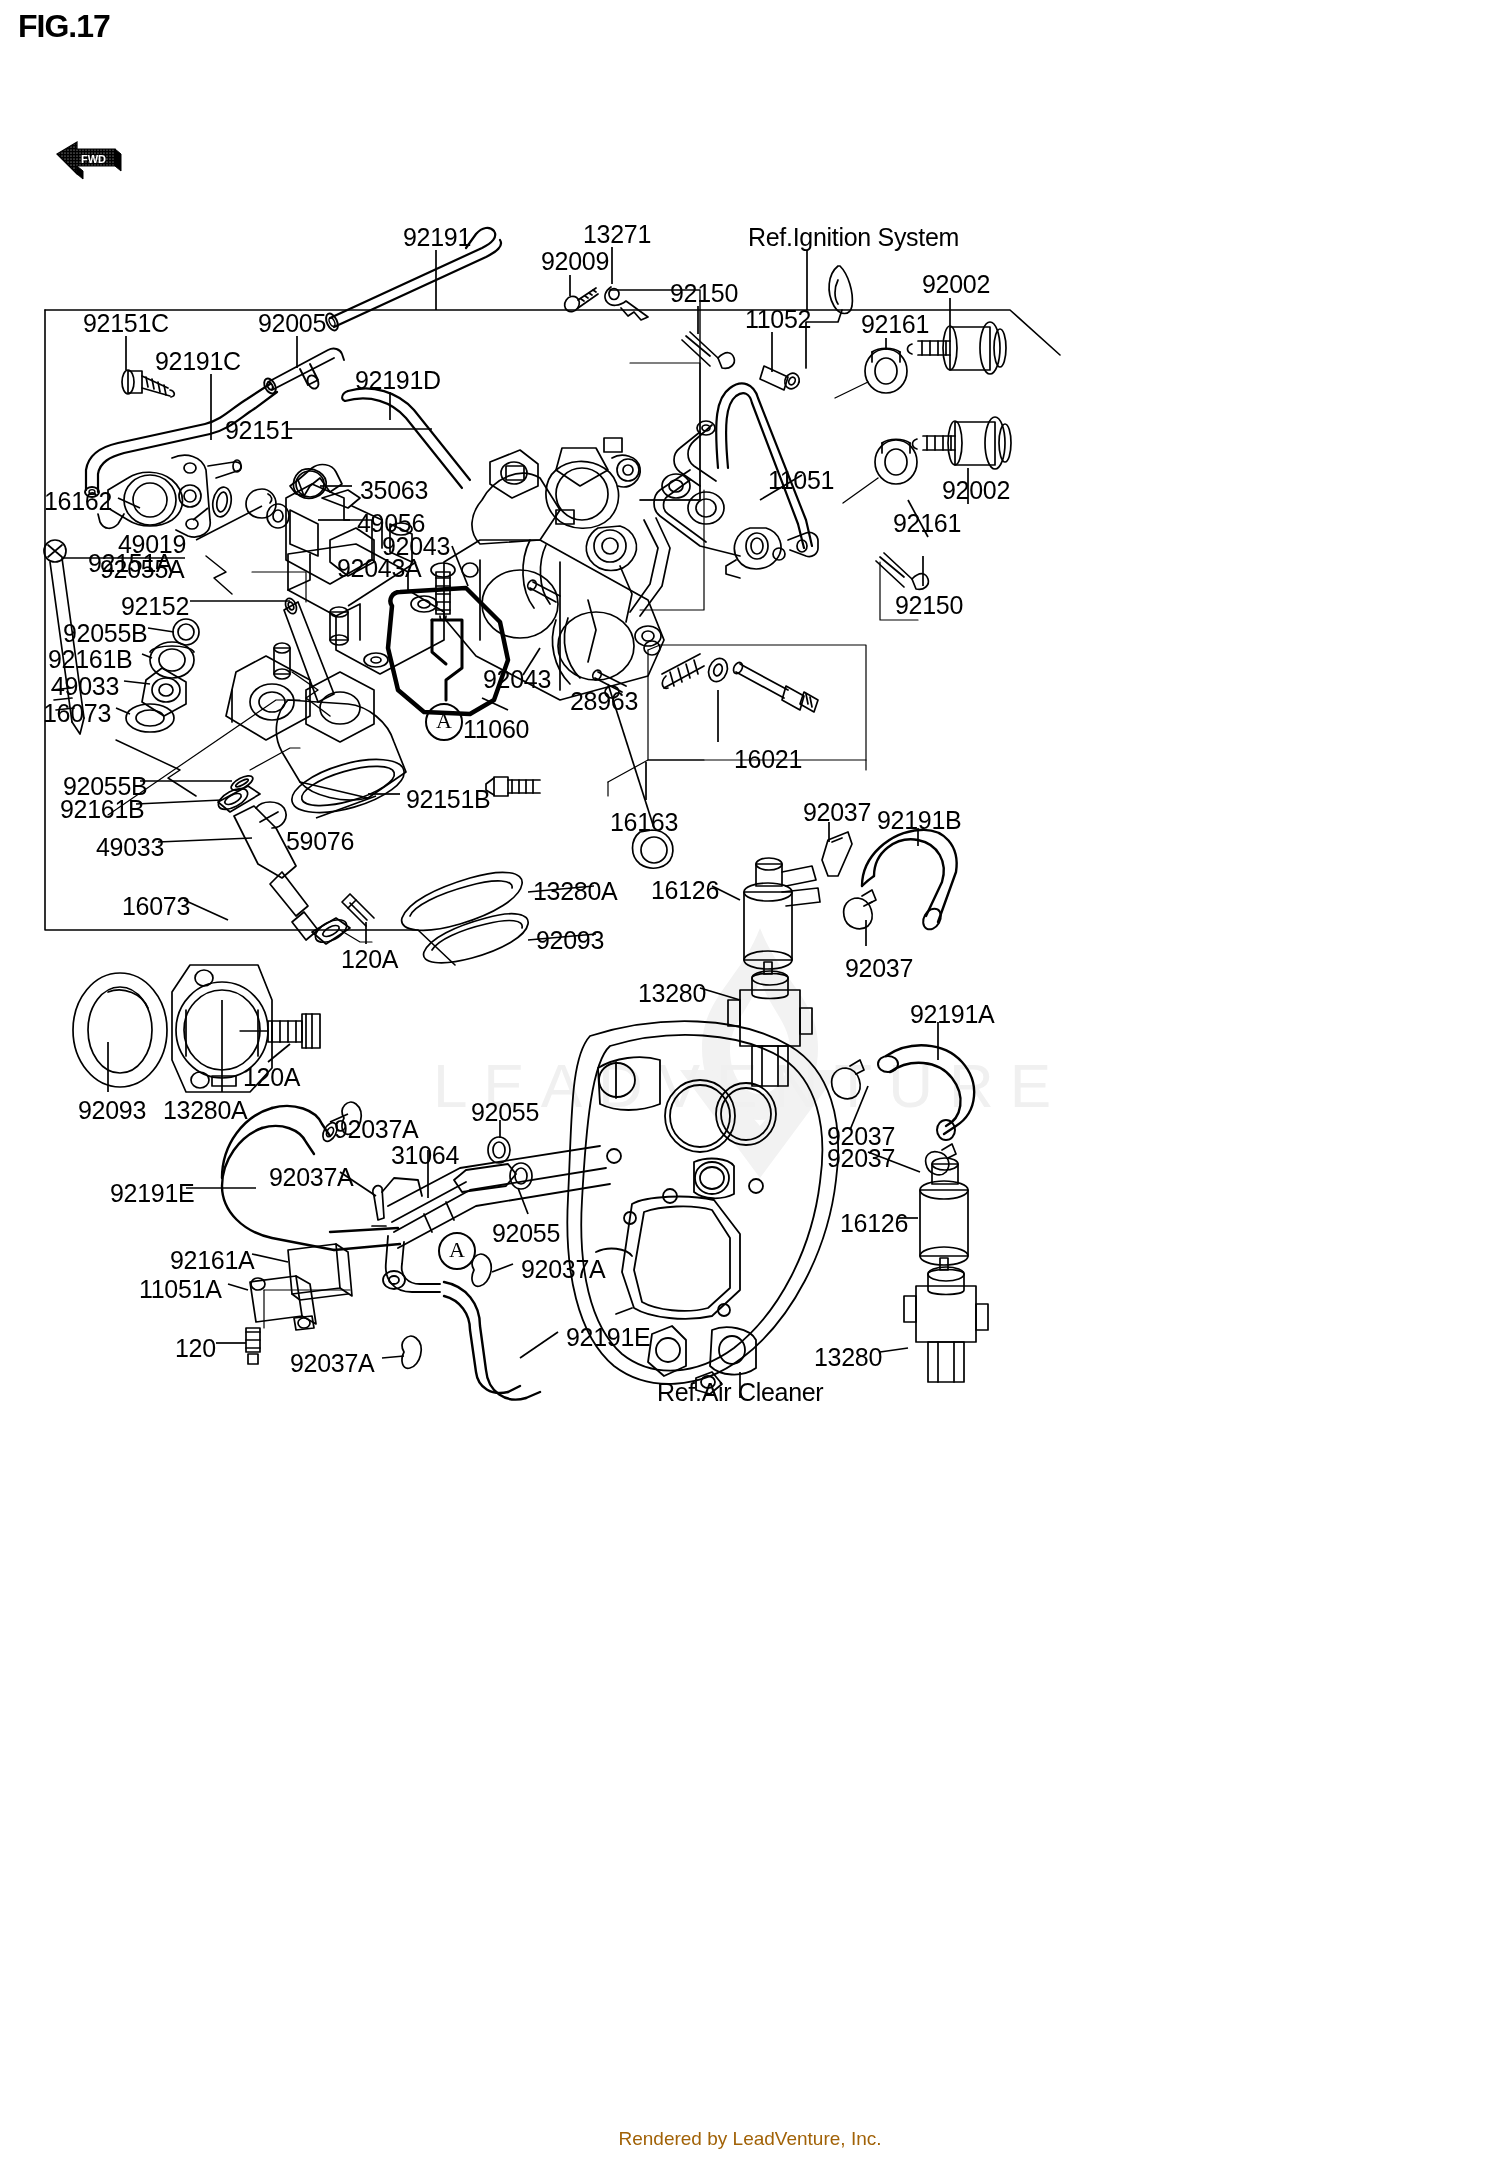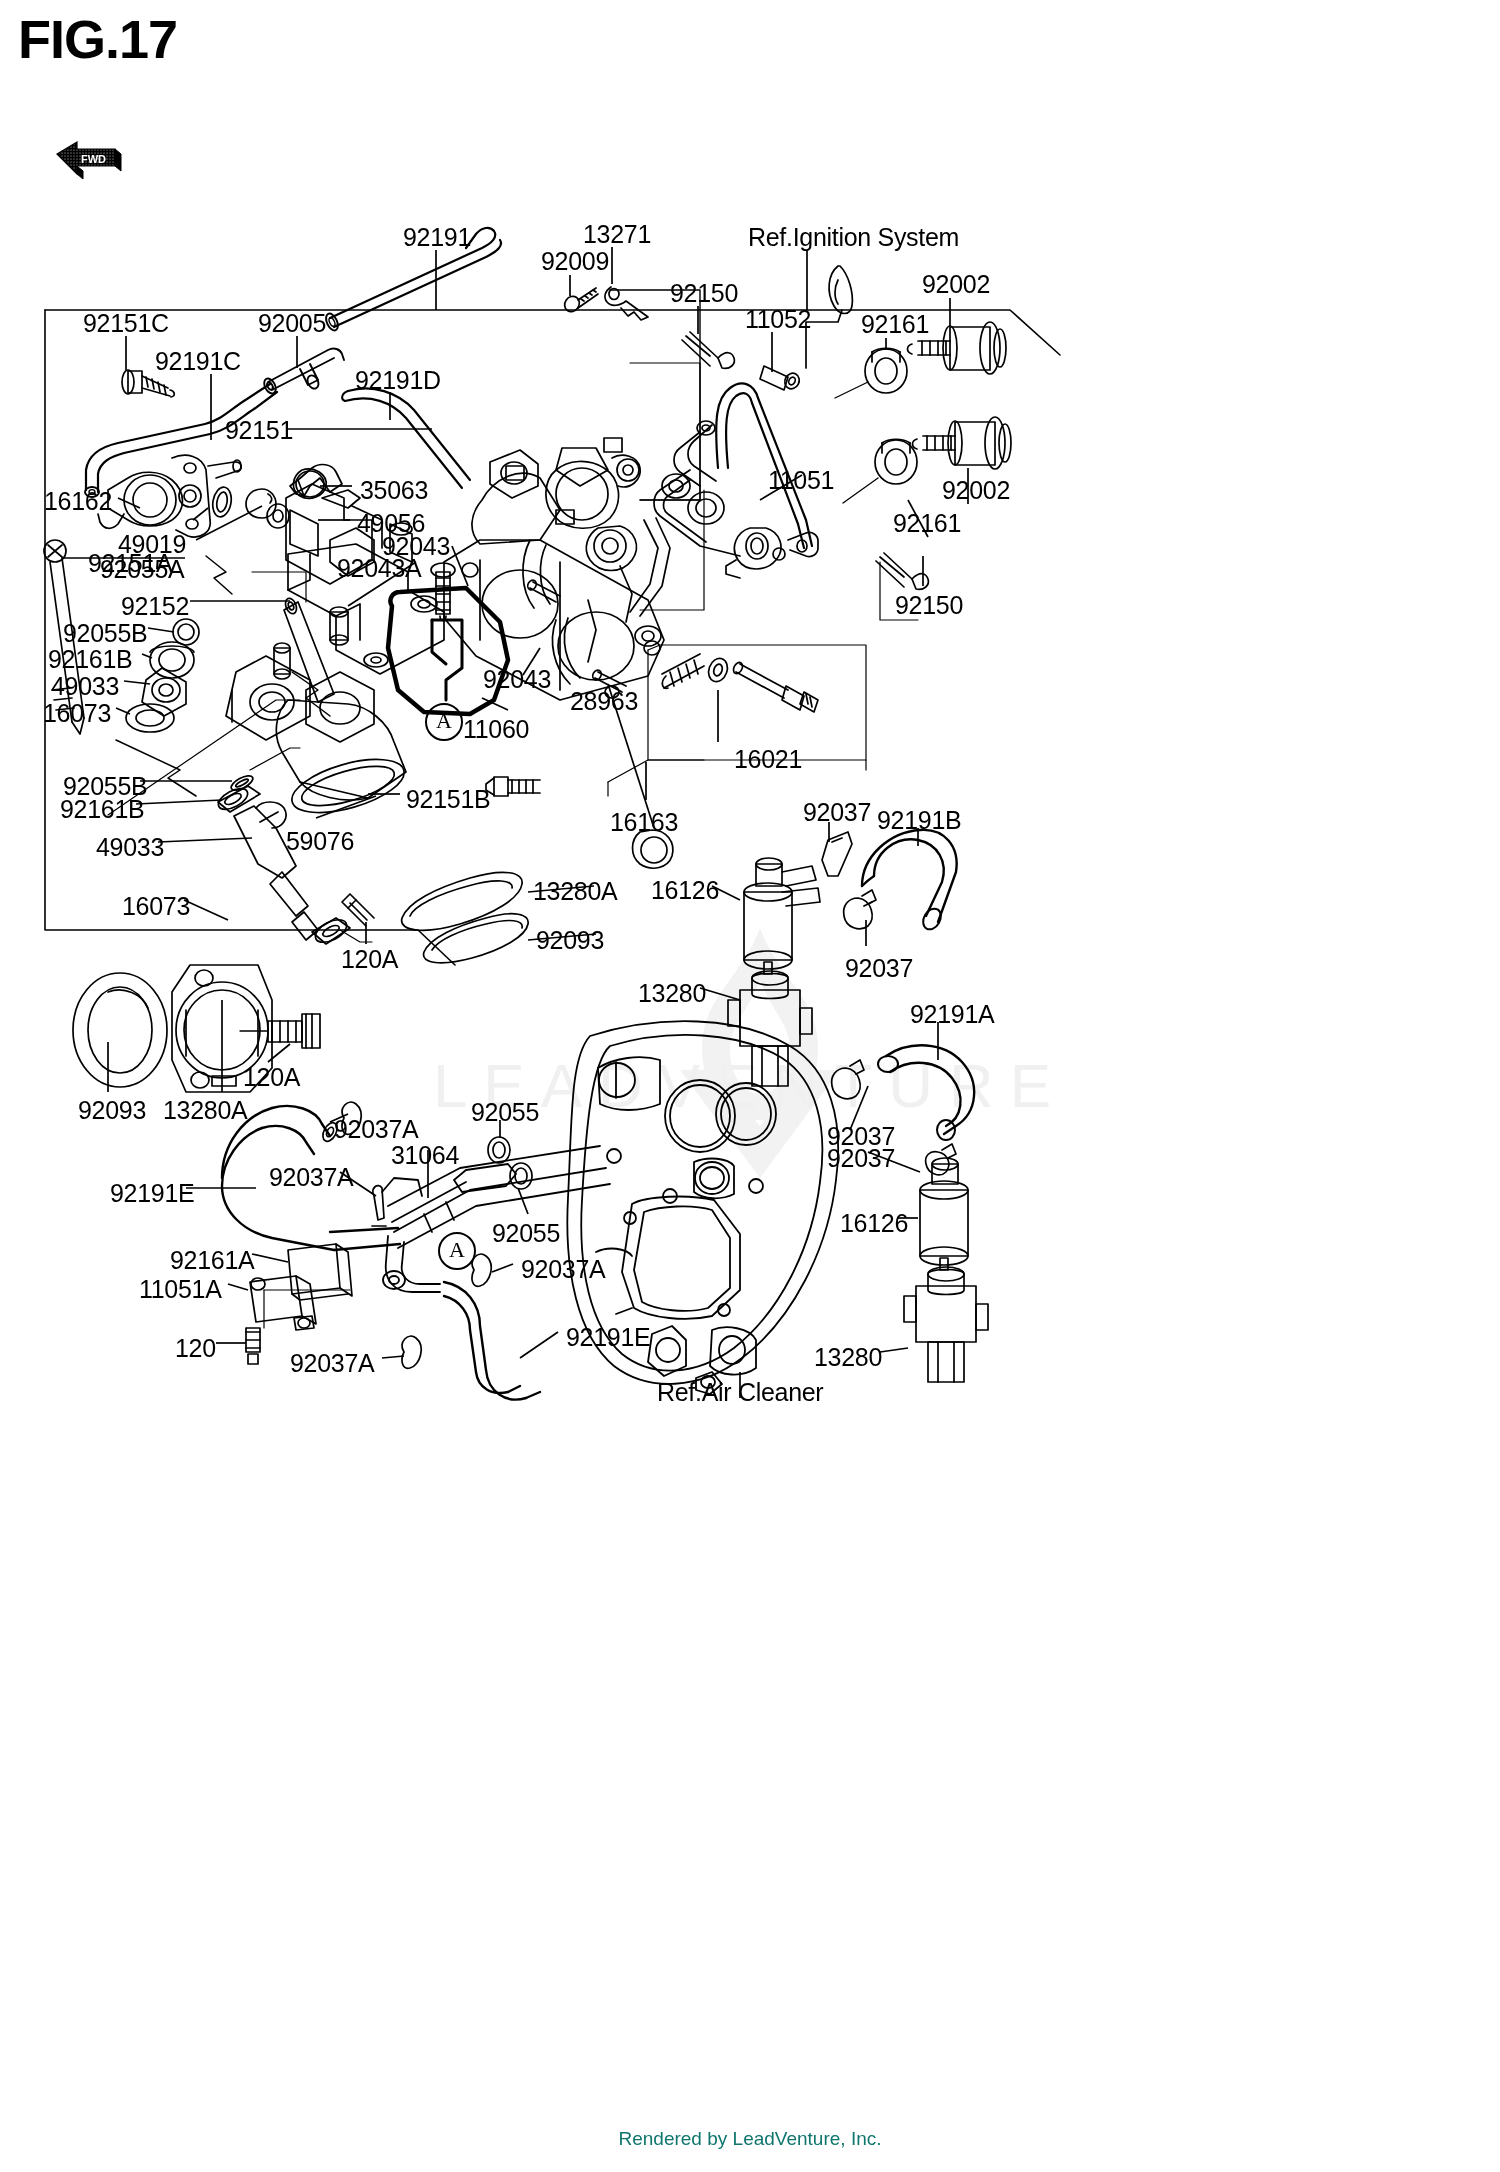--- a/index.html
+++ b/index.html
@@ -11,21 +11,21 @@
     position:relative;
     width:1500px;
     height:2172px;
     background:#fff;
     overflow:hidden;
   }
   
   #fig-title{
     position:absolute;
     left:18px; top:8px;
-    font-size:54px;
+    font-size:32px;
     font-weight:bold;
     letter-spacing:-1px;
     font-family:"Liberation Sans", sans-serif;
   }
   
   #fwd-arrow{
     position:absolute;
     left:55px; top:140px;
     width:70px; height:50px;
   }
@@ -65,21 +65,21 @@
     width:240px; height:260px;
     color:#f2f2f2;
   }
   
   #footer{
     position:absolute;
     left:0; bottom:22px;
     width:1500px;
     text-align:center;
     font-size:19px;
-    color:#0f766e;
+    color:#a16207;
     font-family:"Liberation Sans", sans-serif;
   }
   .circ-a{
     position:absolute;
     width:34px;height:34px;
     border:2px solid #000;
     border-radius:50%;
     font-size:22px;
     text-align:center;
     line-height:32px;

